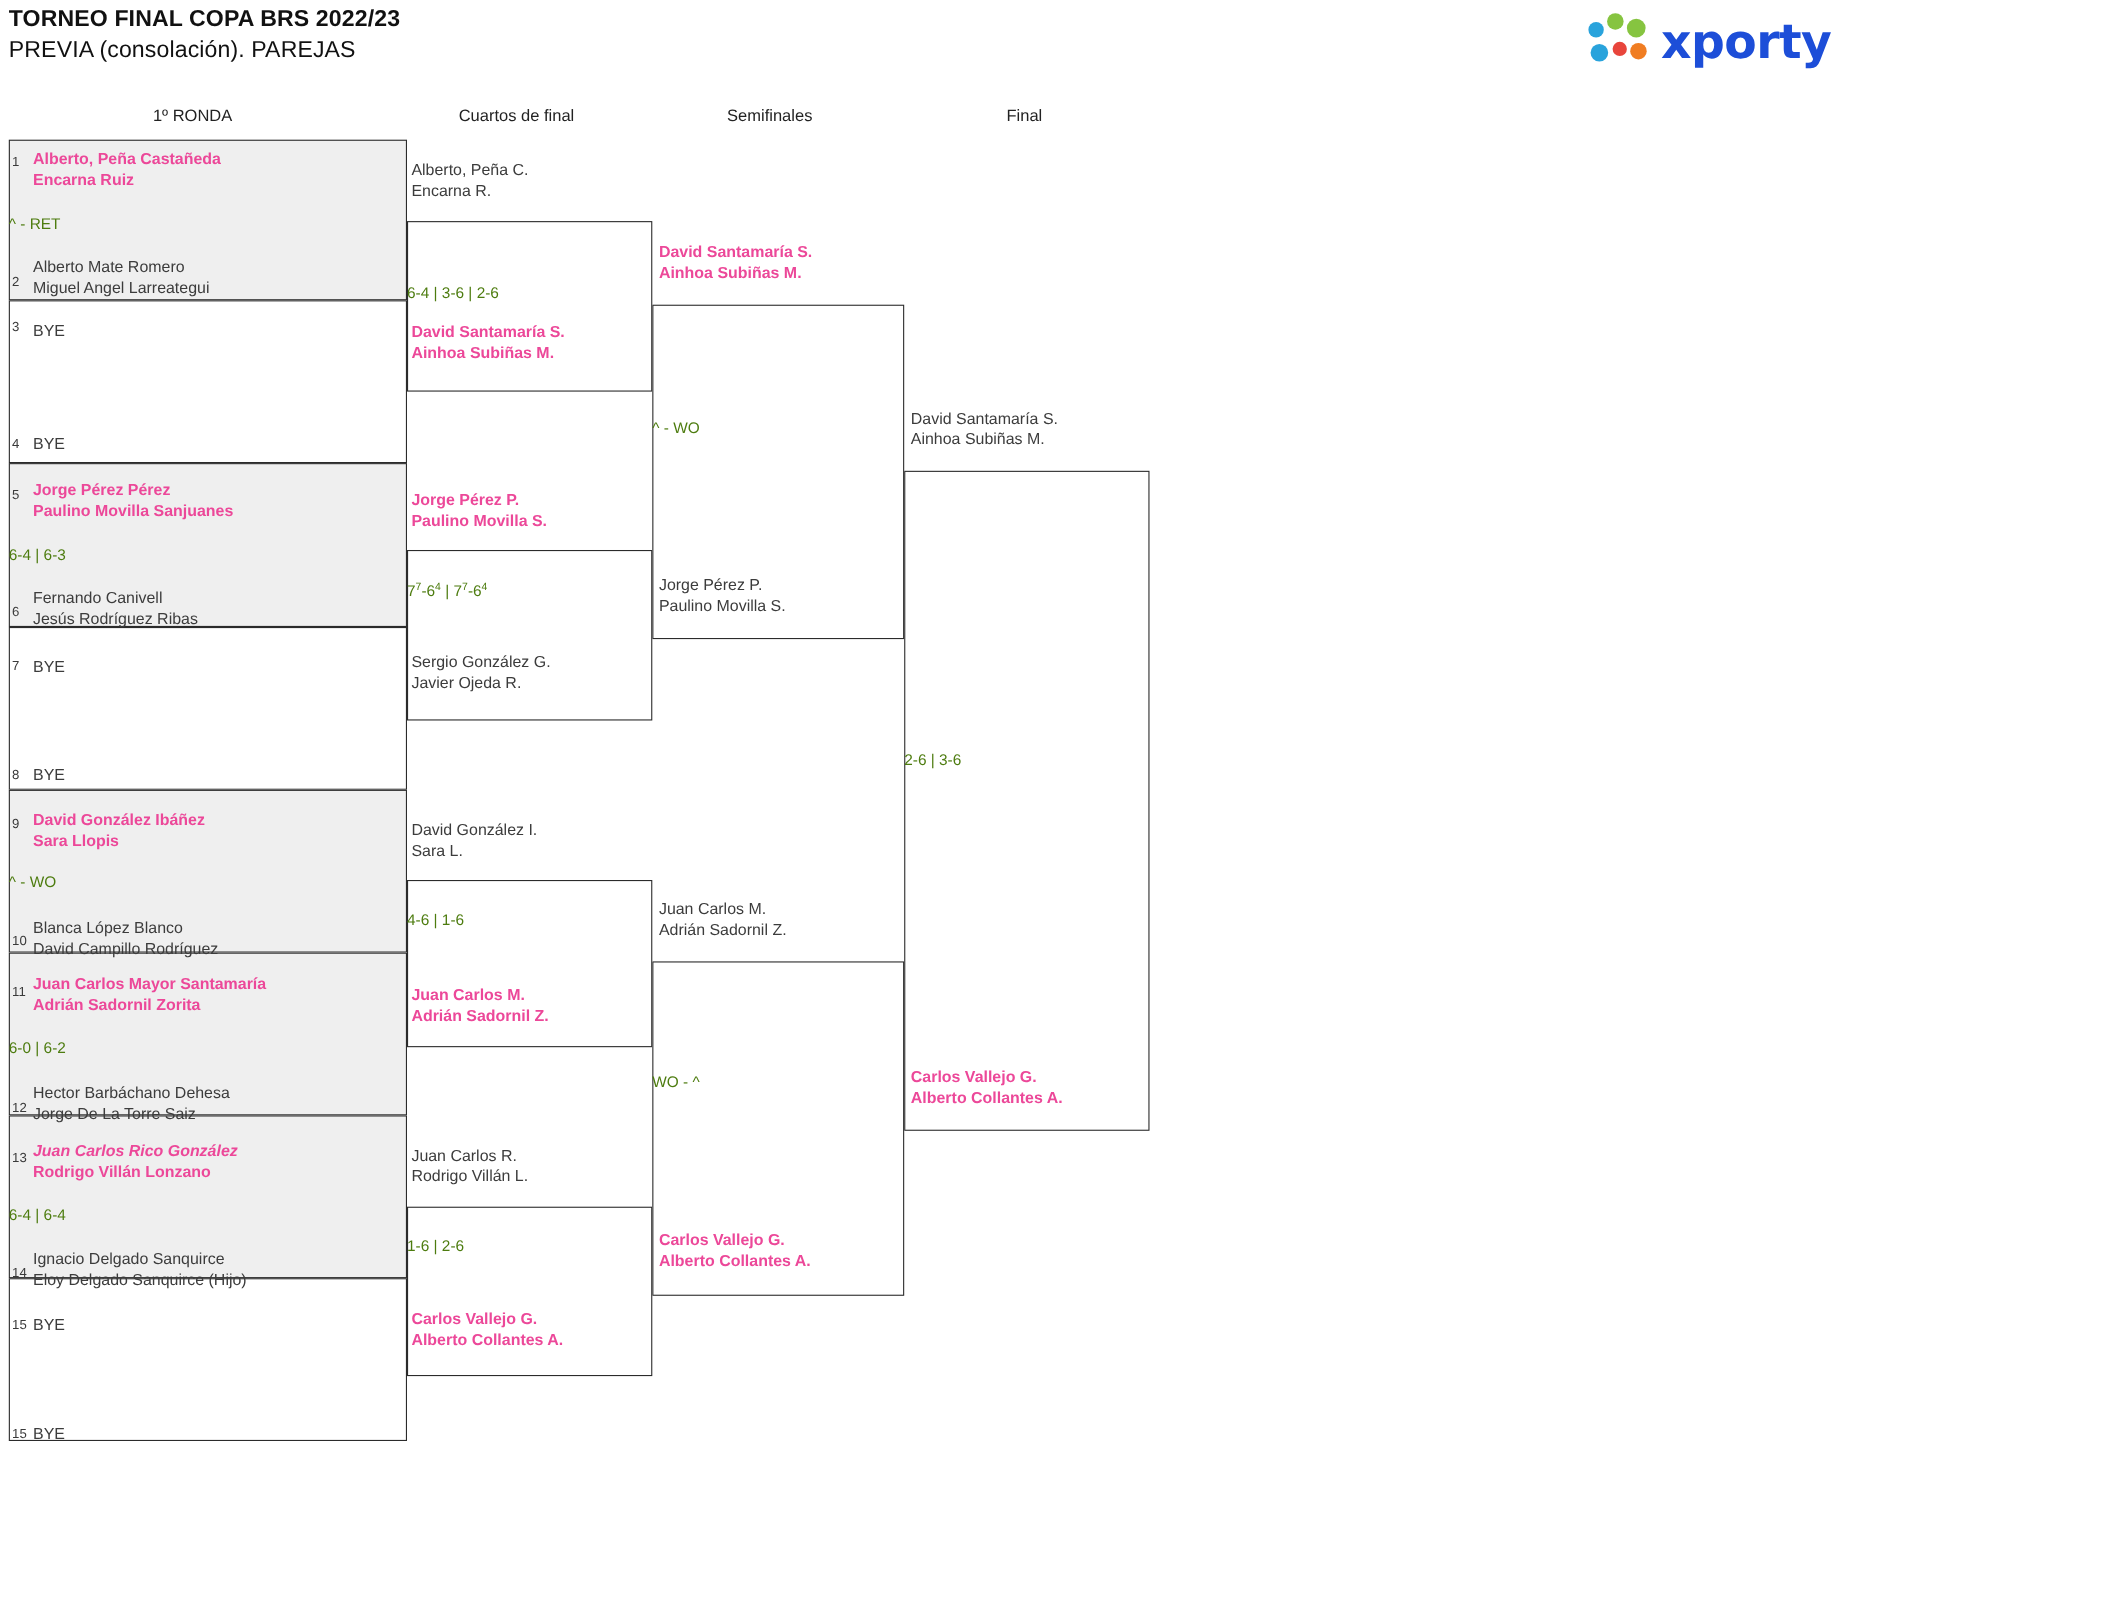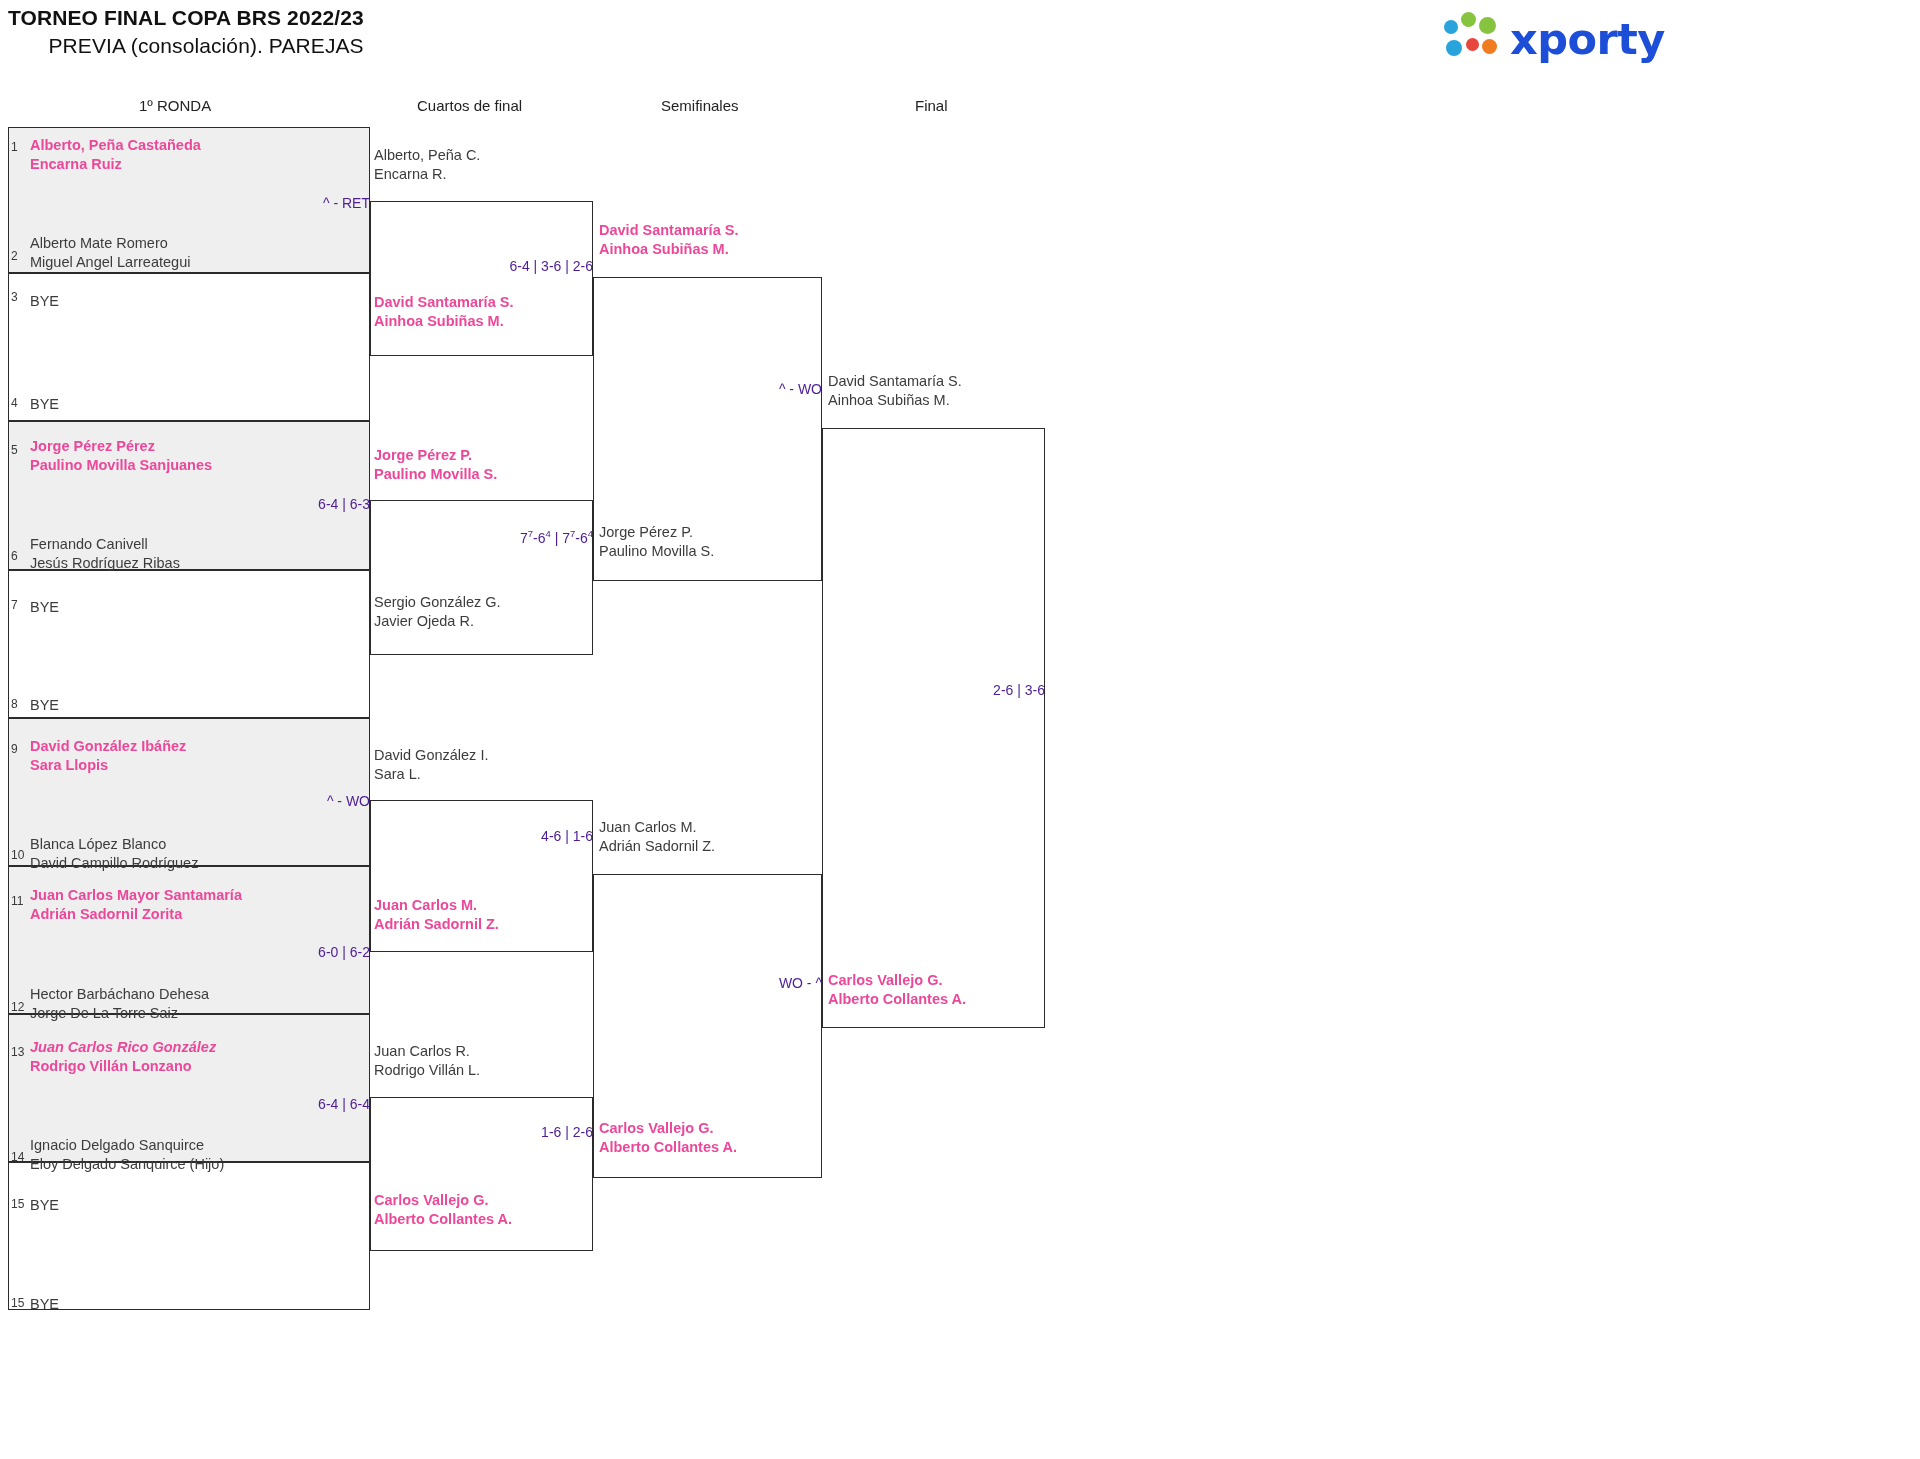--- a/index.html
+++ b/index.html
@@ -16,21 +16,20 @@
     overflow: hidden;
   }
 
   
   #header {
     position: absolute;
     left: 0;
     top: 0;
     width: 1692px;
     height: 80px;
-    text-align: right;
   }
   #title-block {
     position: absolute;
     left: 8px;
     top: 4px;
     font-size: 21px;
     font-weight: bold;
     line-height: 28px;
     letter-spacing: 0.1px;
     color: #111111;
@@ -92,23 +91,23 @@
     font-size: 14.5px;
     line-height: 19px;
     white-space: nowrap;
   }
   .team.bold { font-weight: bold; color: #ec4899; }
   .team.norm { font-weight: normal; color: #3c3c3c; }
   .team.bye { font-size: 14.5px; color: #3c3c3c; }
   .score {
     position: absolute;
     font-size: 14px;
-    color: #4c1d95;
+    color: #4d7c0f;
     white-space: nowrap;
-    text-align: right;
+    text-align: left;
   }
   .score sup { font-size: 9.5px; vertical-align: super; }
 </style>
 </head>
 <body>
 
 <div id="header">
   <div id="title-block">
     <div>TORNEO FINAL COPA BRS 2022/23</div>
     <div id="title-line2">PREVIA (consolación). PAREJAS</div>

